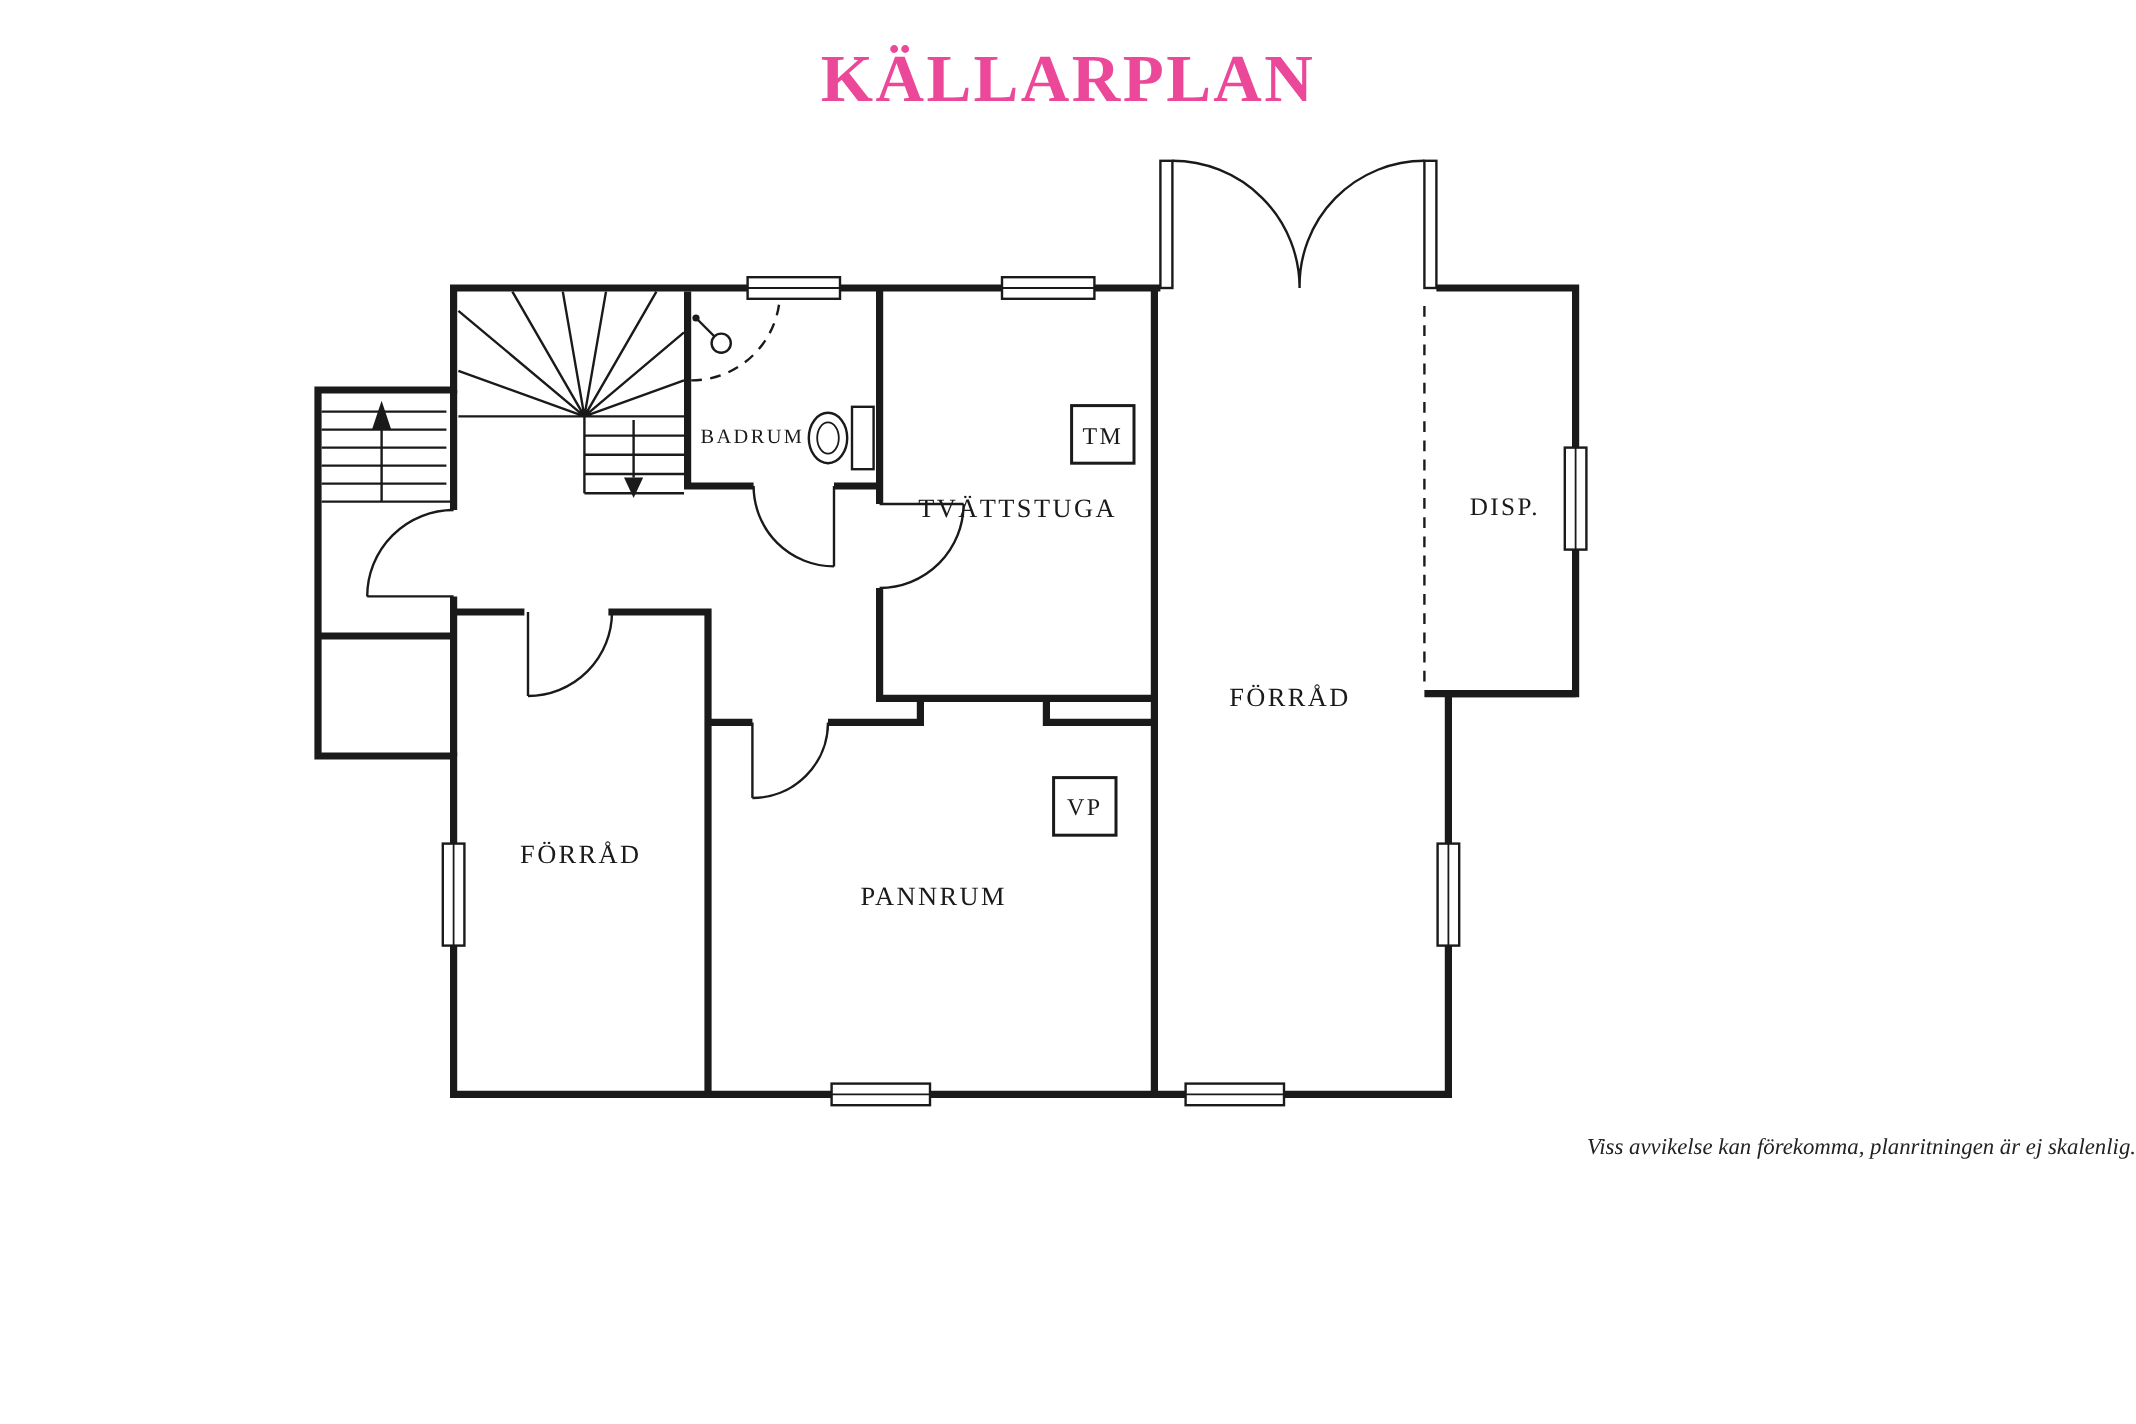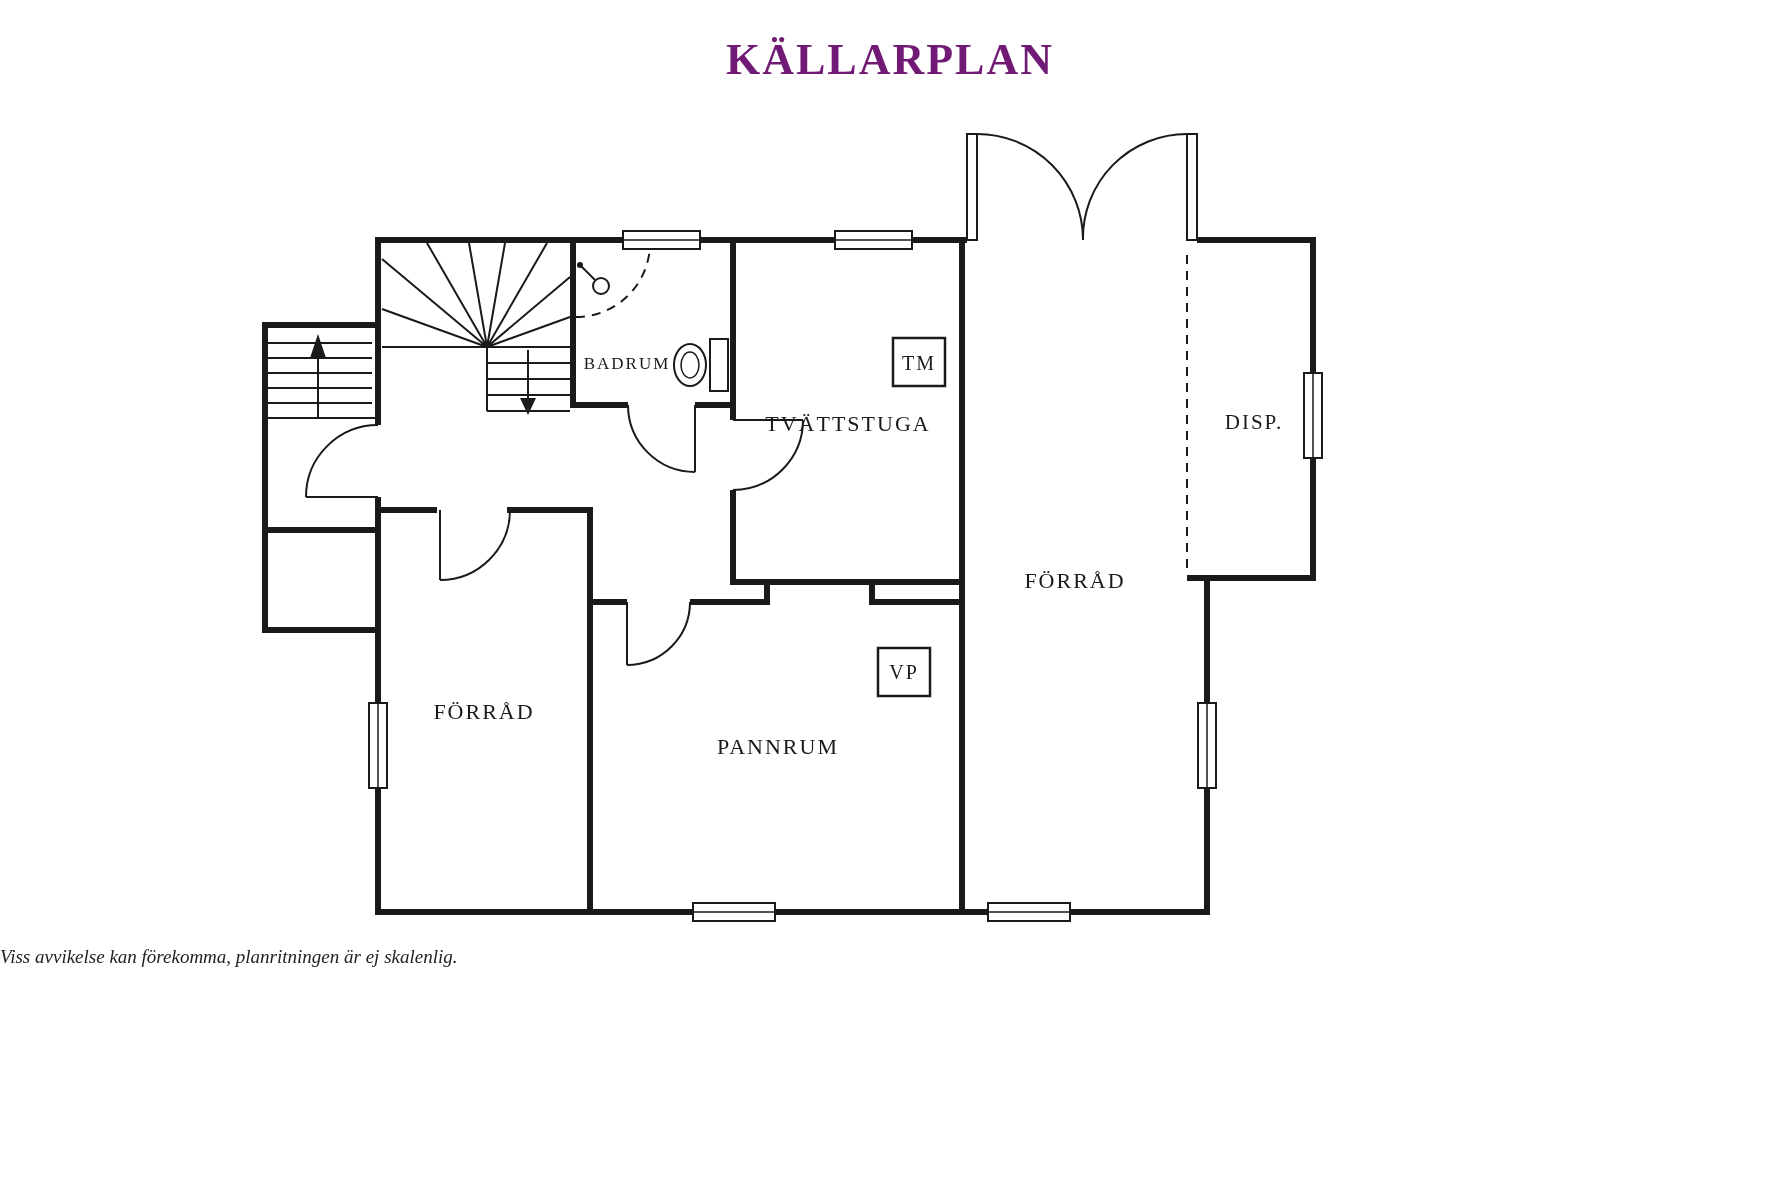--- a/index.html
+++ b/index.html
@@ -1,21 +1,21 @@
 <!DOCTYPE html>
 <html><head>
 <meta charset="utf-8">
 <style>
   html,body{margin:0;padding:0;background:#ffffff;}
   body{width:1780px;height:1187px;position:relative;overflow:hidden;
        font-family:"Liberation Serif","DejaVu Serif",serif;color:#1a1a1a;}
   .page-title{position:absolute;top:34px;left:0;width:100%;margin:0;
-       text-align:center;font-size:44px;font-weight:700;letter-spacing:2px;color:#701a75;}
+       text-align:center;font-size:56px;font-weight:700;letter-spacing:2px;color:#ec4899;}
   .disclaimer{position:absolute;top:946px;left:0;width:100%;margin:0;
-       text-align:left;font-style:italic;font-size:19px;color:#222;}
+       text-align:right;font-style:italic;font-size:19px;color:#222;}
   svg{position:absolute;left:0;top:0;}
   .wall{fill:none;stroke:#1a1a1a;stroke-width:6;stroke-linejoin:miter;stroke-linecap:butt;}
   .thin{fill:none;stroke:#1a1a1a;stroke-width:2;}
   .thin15{fill:none;stroke:#1a1a1a;stroke-width:1.5;}
   .dash{fill:none;stroke:#1a1a1a;stroke-width:2;stroke-dasharray:9 7;}
   .win{fill:#ffffff;stroke:#1a1a1a;stroke-width:2;}
   .leaf{fill:#ffffff;stroke:#1a1a1a;stroke-width:2;}
   .box{fill:#ffffff;stroke:#1a1a1a;stroke-width:2.5;}
   .solid{fill:#1a1a1a;stroke:none;}
   .room{font-family:"Liberation Serif","DejaVu Serif",serif;fill:#1a1a1a;

